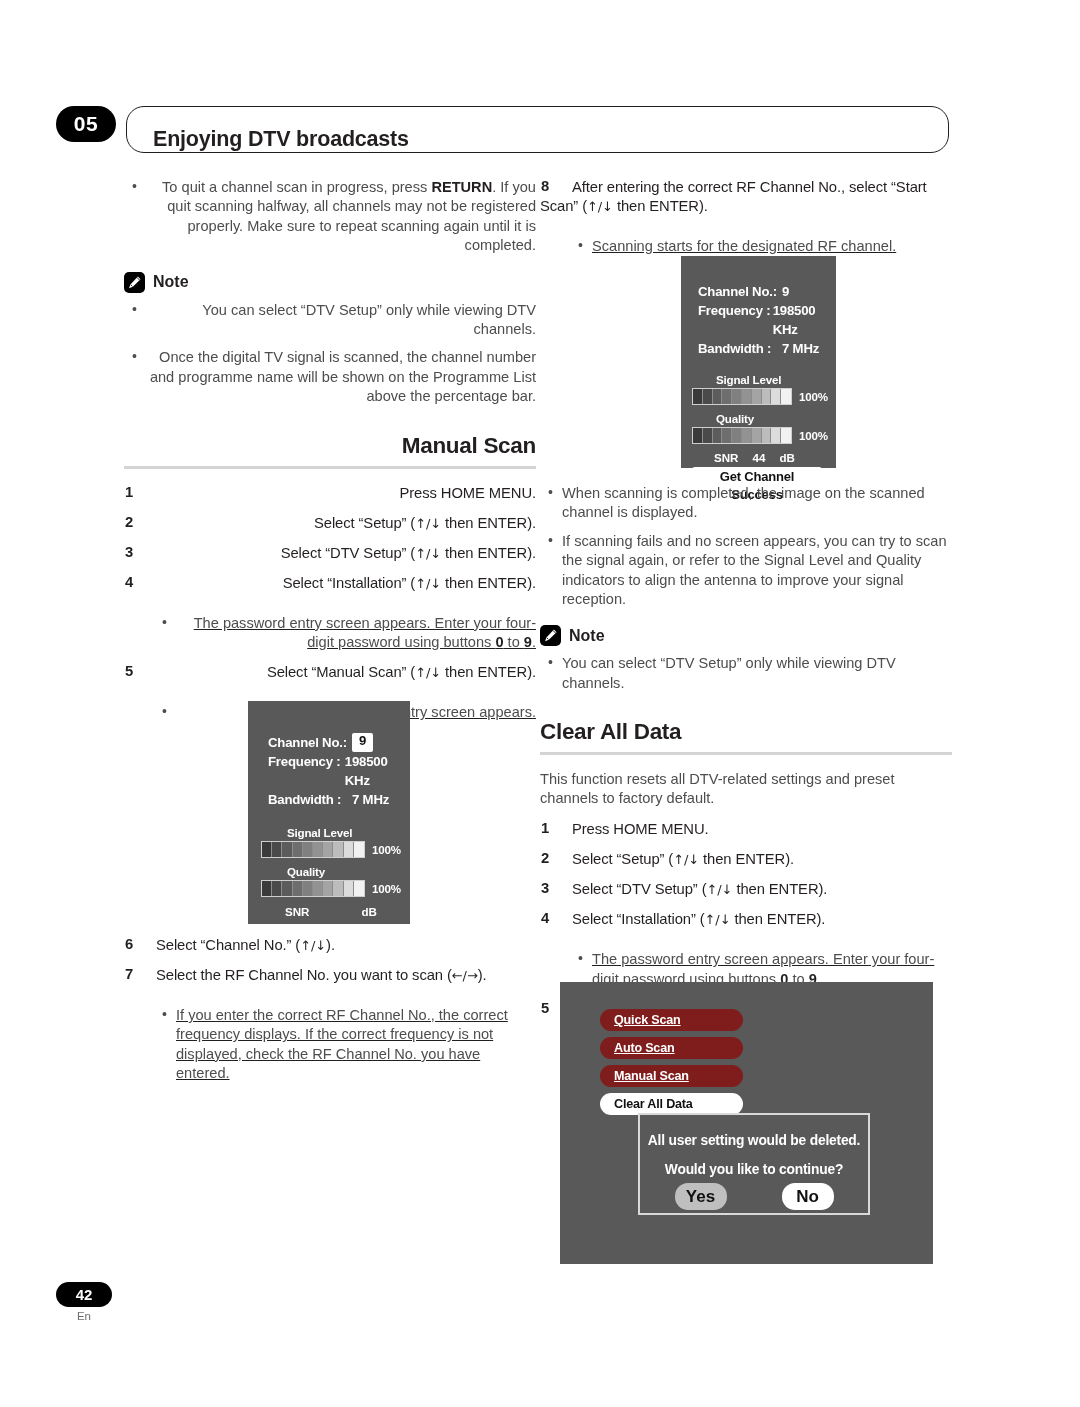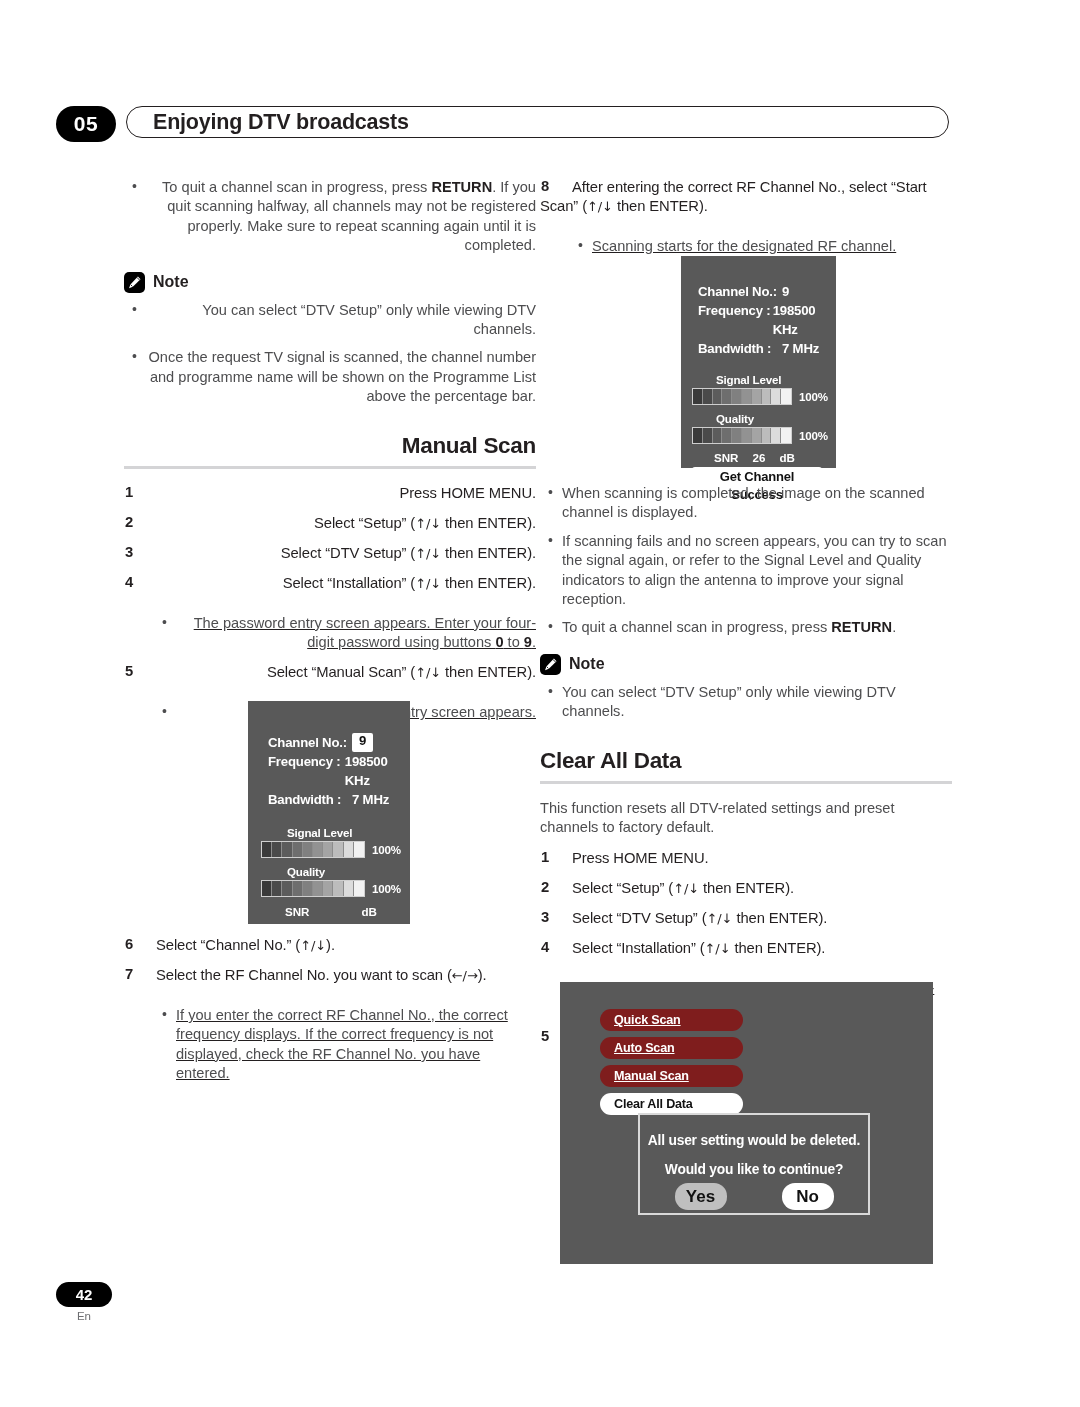--- a/index.html
+++ b/index.html
@@ -15,23 +15,23 @@
   
   .header { position: absolute; left: 56px; top: 106px; width: 893px; height: 36px; }
   .chapnum {
     position: absolute; left: 0; top: 0; width: 60px; height: 36px;
     background: #000; border-radius: 18px;
     color: #fff; font-weight: bold; font-size: 21px;
     display: flex; align-items: center; justify-content: center;
     letter-spacing: .5px;
   }
   .chaptitle-pill {
-    position: absolute; left: 70px; top: 0; right: 0; height: 32px;
+    position: absolute; left: 70px; top: 0; right: 0; height: 47px;
     border: 1.6px solid #231f20; border-radius: 18px;
-    display: flex; align-items: center;
+    display: flex; align-items: flex-end;
   }
   .chaptitle-pill span {
     font-size: 21.5px; font-weight: bold; padding-left: 26px; letter-spacing: -0.2px;
   }
 
   
   .col { position: absolute; top: 178px; width: 412px; }
   .col-left  { left: 124px; text-align: right; }
   .col-right { left: 540px; }
 
@@ -183,21 +183,21 @@
           <path d="M11.6 1.6 L14.4 4.4 L6.2 12.6 L2.2 14 L3.6 10 Z" fill="#ffffff"></path>
           <path d="M3.9 10.3 L5.7 12.1" stroke="#000000" stroke-width="0.9"></path>
           <path d="M10.6 2.6 L13.4 5.4" stroke="#000000" stroke-width="0.9"></path>
         </svg>
       </span>
       <span class="note-label">Note</span>
     </div>
 
     <ul class="bullets">
       <li>You can select “DTV Setup” only while viewing DTV channels.</li>
-      <li>Once the request TV signal is scanned, the channel number and programme name will be shown on the Programme List above the percentage bar.</li>
+      <li>Once the digital TV signal is scanned, the channel number and programme name will be shown on the Programme List above the percentage bar.</li>
     </ul>
 
     <div class="sect-title">Manual Scan</div>
     <div class="sect-rule"></div>
 
     <ul class="steps">
       <li class="step">
         <span class="num">1</span>
         <span class="txt">Press HOME MENU.</span>
       </li>
@@ -364,35 +364,34 @@
             <i style="width:10%;background:#a4a4a4"></i>
             <i style="width:10%;background:#bcbcbc"></i>
             <i style="width:10%;background:#dcdcdc"></i>
             <i style="width:10%;background:#f2f2f2"></i>
         </div>
         <span class="meter-pct">100%</span>
       </div>
 
       <div class="snr-row" style="margin-top:7px; padding-left:22px; gap:14px;">
         <span>SNR</span>
-        <span>26</span>
+        <span>44</span>
         <span>dB</span>
       </div>
 
       <div style="text-align:center; margin-top:3px; padding-right:14px;">
         <span class="btn-osd-white">Get Channel Success</span>
       </div>
     </div>
   </div>
 
   <div style="position:absolute; left:540px; top:484px; width:412px;">
     <ul class="bullets">
       <li>When scanning is completed, the image on the scanned channel is displayed.</li>
       <li>If scanning fails and no screen appears, you can try to scan the signal again, or refer to the Signal Level and Quality indicators to align the antenna to improve your signal reception.</li>
-      <li><span>To quit a channel scan in progress, press </span><b>RETURN</b><span>.</span></li>
     </ul>
 
     <div class="note-head">
       <span class="note-icon">
         <svg width="15" height="15" viewBox="0 0 16 16" aria-hidden="true">
           <path d="M11.6 1.6 L14.4 4.4 L6.2 12.6 L2.2 14 L3.6 10 Z" fill="#ffffff"></path>
           <path d="M3.9 10.3 L5.7 12.1" stroke="#000000" stroke-width="0.9"></path>
           <path d="M10.6 2.6 L13.4 5.4" stroke="#000000" stroke-width="0.9"></path>
         </svg>
       </span>

